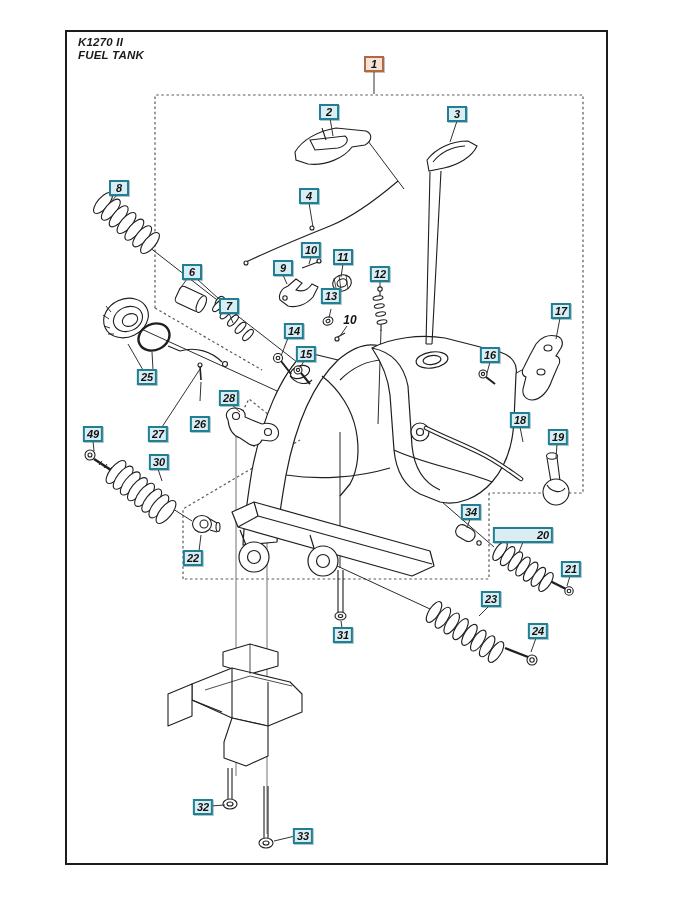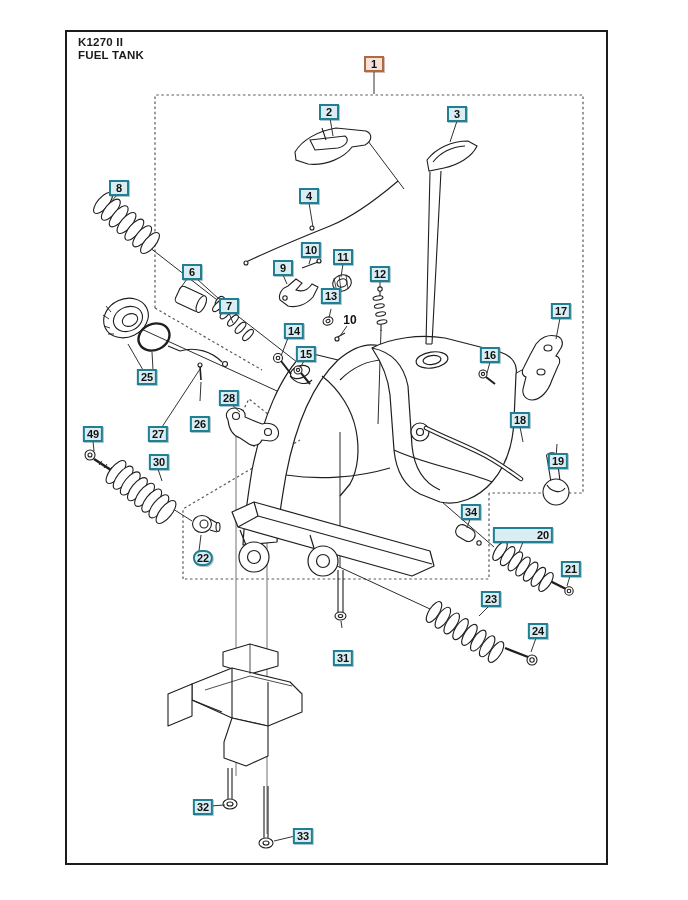--- a/index.html
+++ b/index.html
@@ -1,18 +1,19 @@
 <!DOCTYPE html>
 <html><head>
 <meta charset="utf-8">
 <style>
   html,body{margin:0;padding:0;background:#fff;}
   .page{
     position:relative;width:624px;height:900px;background:#ffffff;overflow:hidden;
     font-family:"Liberation Sans", sans-serif;
+    font-style:italic;
   }
   .frame{
     position:absolute;left:65px;top:30px;width:543px;height:835px;
     border:2px solid #1c1c1c;box-sizing:border-box;background:#fff;
   }
   .title{
     position:absolute;left:78px;top:36px;color:#1a1a1a;
     font-size:11.5px;font-weight:bold;line-height:13px;letter-spacing:.2px;
   }
   svg.art{position:absolute;left:0;top:0;}
@@ -375,29 +376,29 @@
       <div class="lbl" style="left: 311px; top: 250px;">10</div>
       <div class="lbl" style="left: 343px; top: 257px;">11</div>
       <div class="lbl" style="left: 380px; top: 274px;">12</div>
       <div class="lbl" style="left: 331px; top: 296px;">13</div>
       <div class="lbl plain" style="left: 350px; top: 320px;">10</div>
       <div class="lbl" style="left: 294px; top: 331px;">14</div>
       <div class="lbl" style="left: 306px; top: 354px;">15</div>
       <div class="lbl" style="left: 490px; top: 355px;">16</div>
       <div class="lbl" style="left: 561px; top: 311px;">17</div>
       <div class="lbl" style="left: 520px; top: 420px;">18</div>
-      <div class="lbl" style="left: 558px; top: 437px; margin-top: 24px;">19</div>
+      <div class="lbl" style="left: 558px; top: 437px;">19</div>
       <div class="lbl" style="left: 147px; top: 377px;">25</div>
       <div class="lbl" style="left: 200px; top: 424px;">26</div>
       <div class="lbl" style="left: 158px; top: 434px;">27</div>
       <div class="lbl" style="left: 229px; top: 398px;">28</div>
       <div class="lbl" style="left: 93px; top: 434px;">49</div>
       <div class="lbl" style="left: 159px; top: 462px; text-align: center;">30</div>
-      <div class="lbl" style="left: 203px; top: 558px; border-radius: 8px;">22</div>
-      <div class="lbl" style="left: 343px; top: 658px;">31</div>
+      <div class="lbl" style="left: 193px; top: 558px;">22</div>
+      <div class="lbl" style="left: 343px; top: 635px;">31</div>
       <div class="lbl" style="left: 203px; top: 807px;">32</div>
       <div class="lbl" style="left: 303px; top: 836px;">33</div>
       <div class="lbl" style="left: 471px; top: 512px;">34</div>
       <div class="lbl" style="left: 523px; top: 535px; padding-left: 42px;">20</div>
       <div class="lbl" style="left: 571px; top: 569px;">21</div>
       <div class="lbl" style="left: 491px; top: 599px;">23</div>
       <div class="lbl" style="left: 538px; top: 631px;">24</div>
     </div>
 </div>
 

